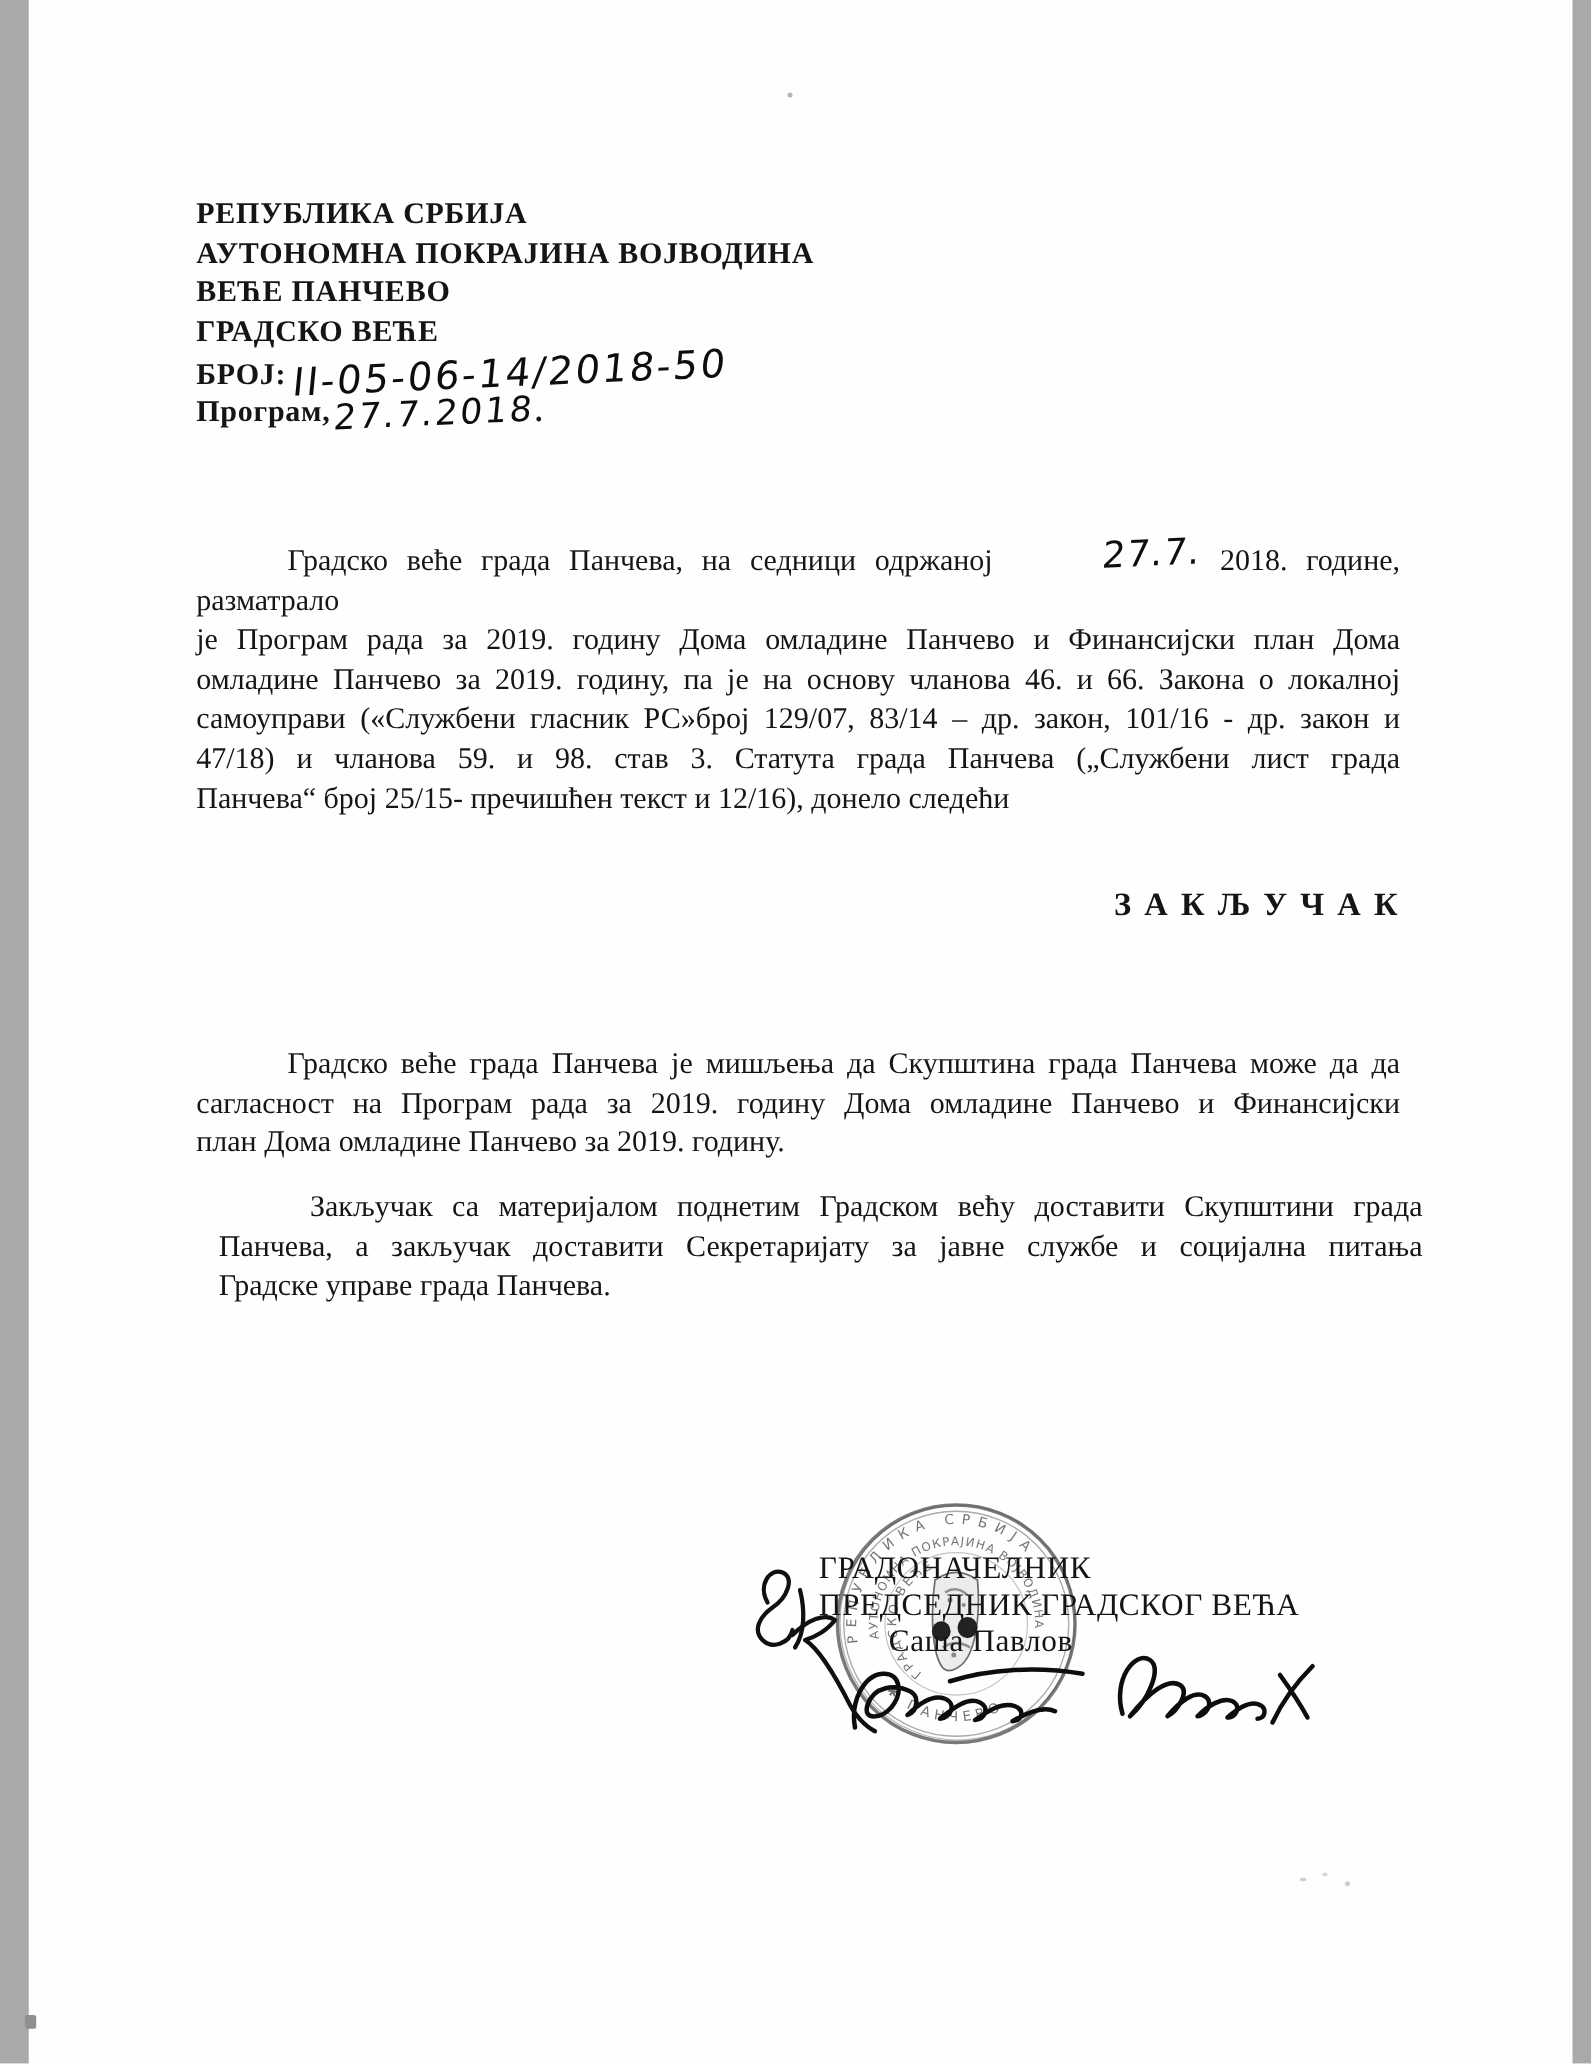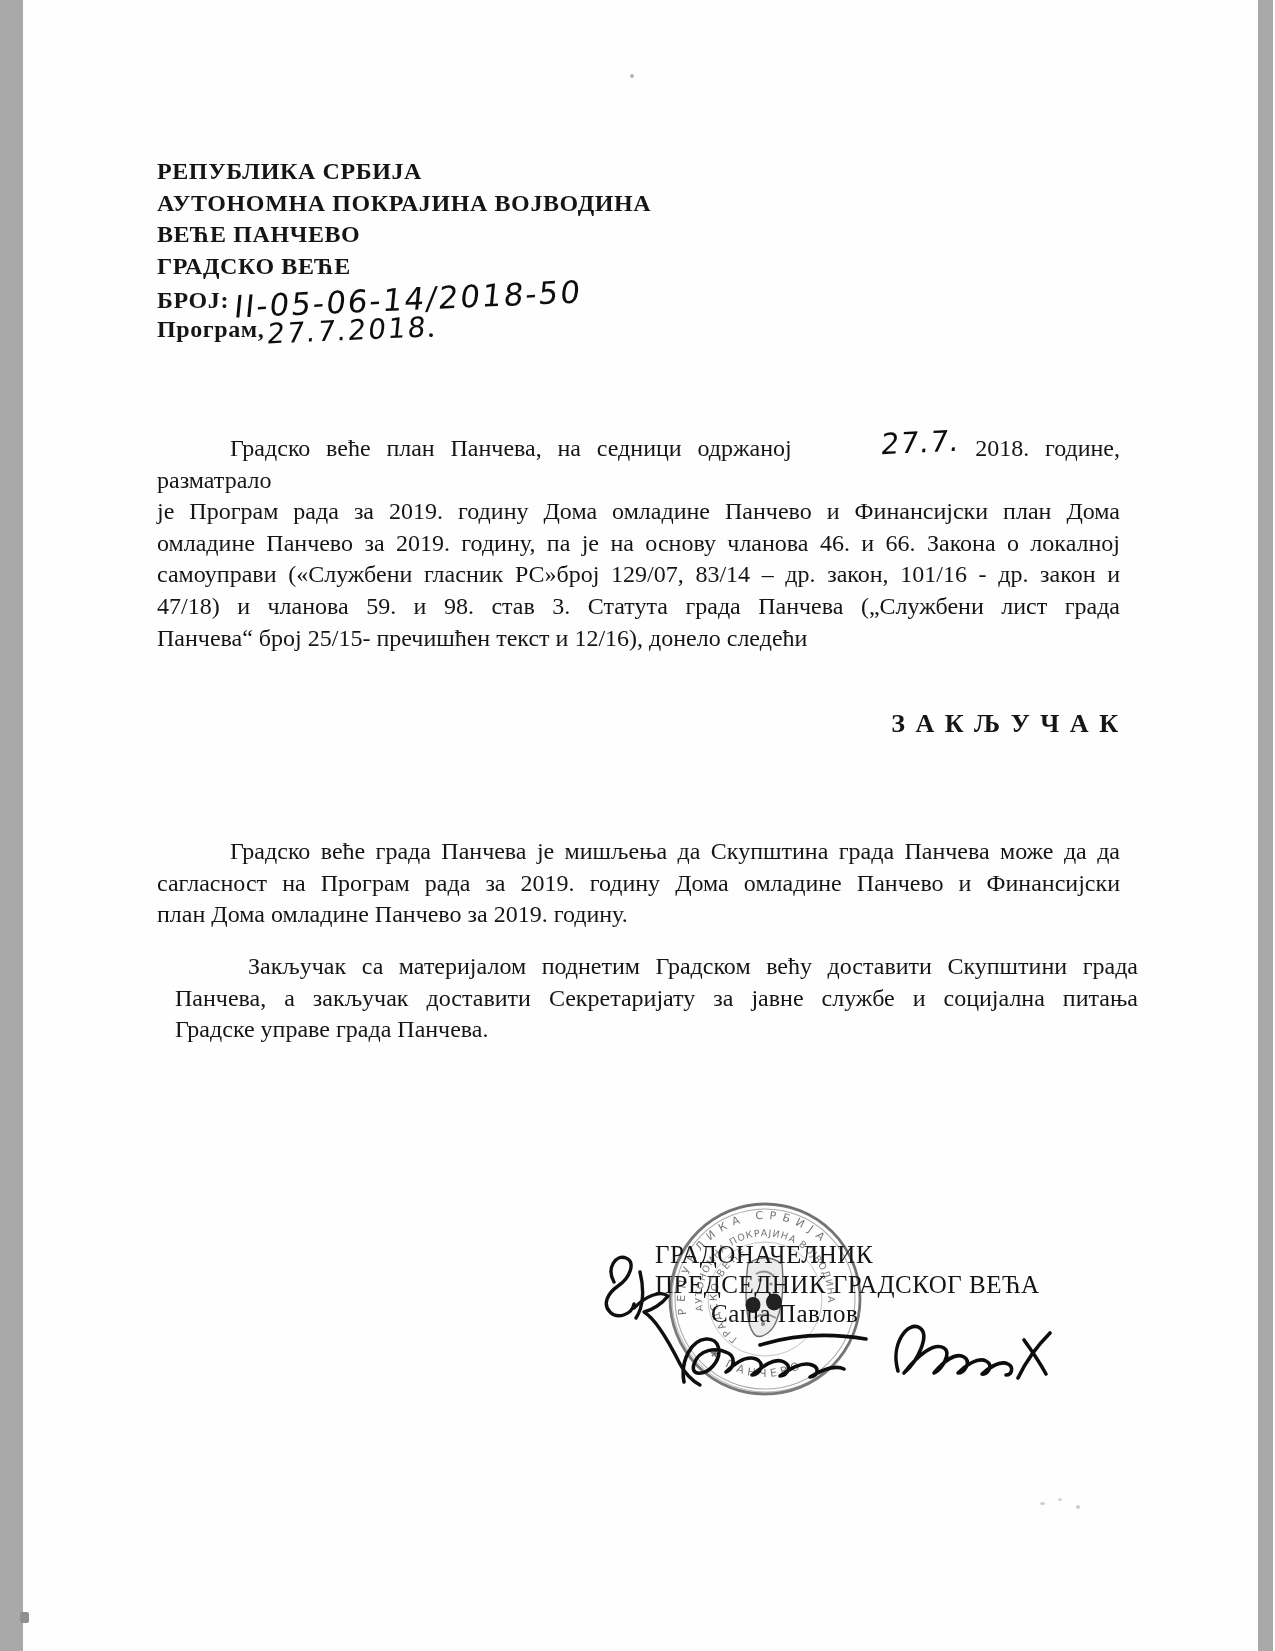--- a/index.html
+++ b/index.html
@@ -63,21 +63,21 @@
   <div class="header">
     <div class="header-line">РЕПУБЛИКА СРБИЈА</div>
     <div class="header-line">АУТОНОМНА ПОКРАЈИНА ВОЈВОДИНА</div>
     <div class="header-line">ВЕЋЕ ПАНЧЕВО</div>
     <div class="header-line">ГРАДСКО ВЕЋЕ</div>
     <div class="header-line"><span>БРОЈ:</span><span class="hand hand-number">II-05-06-14/2018-50</span></div>
     <div class="header-line"><span>Програм,</span><span class="hand hand-date">27.7.2018</span><span>.</span></div>
   </div>
 
   <div class="block" id="p1">
-    <div class="jline indent"><span>Градско веће план Панчева, на седници одржаној</span> <span class="hand hand-inline">27.7.</span> <span>2018. године, разматрало</span></div>
+    <div class="jline indent"><span>Градско веће града Панчева, на седници одржаној</span> <span class="hand hand-inline">27.7.</span> <span>2018. године, разматрало</span></div>
     <div class="jline">је Програм рада за 2019. годину Дома омладине Панчево и Финансијски план Дома</div>
     <div class="jline">омладине Панчево за 2019. годину, па је на основу чланова 46. и 66. Закона о локалној</div>
     <div class="jline">самоуправи («Службени гласник РС»број 129/07, 83/14 – др. закон, 101/16 - др. закон и</div>
     <div class="jline">47/18) и чланова 59. и 98. став 3. Статута града Панчева („Службени лист града</div>
     <div class="lline">Панчева“ број 25/15- пречишћен текст и 12/16), донело следећи</div>
   </div>
 
   <div class="heading">З А К Љ У Ч А К</div>
 
   <div class="block" id="p2">

